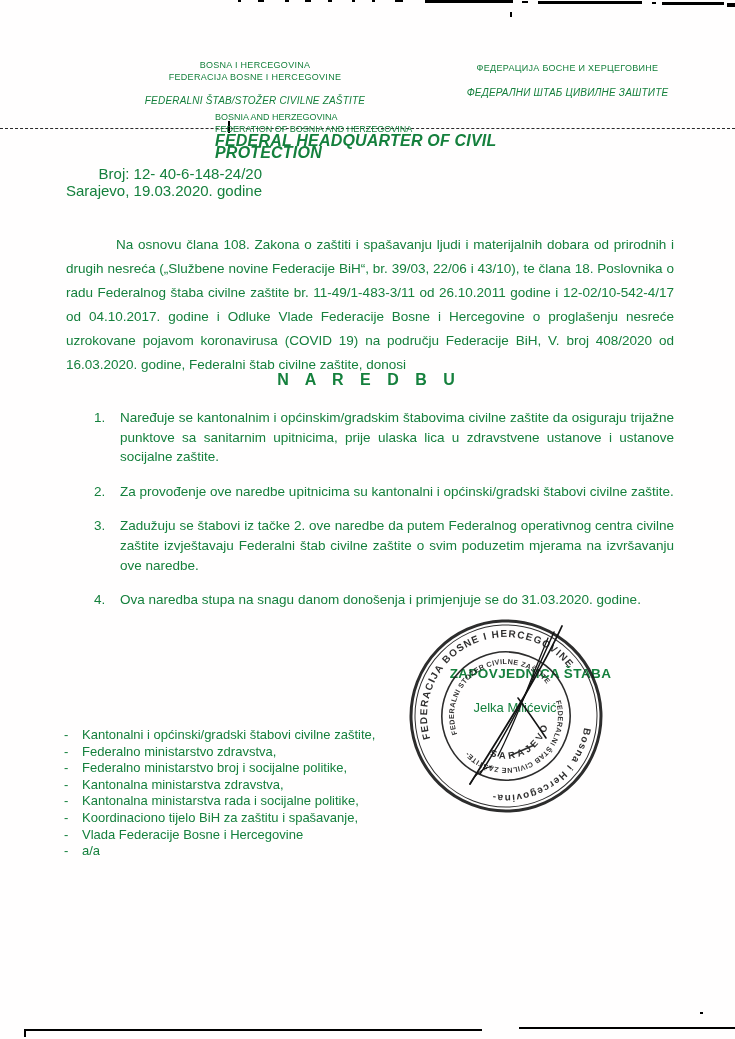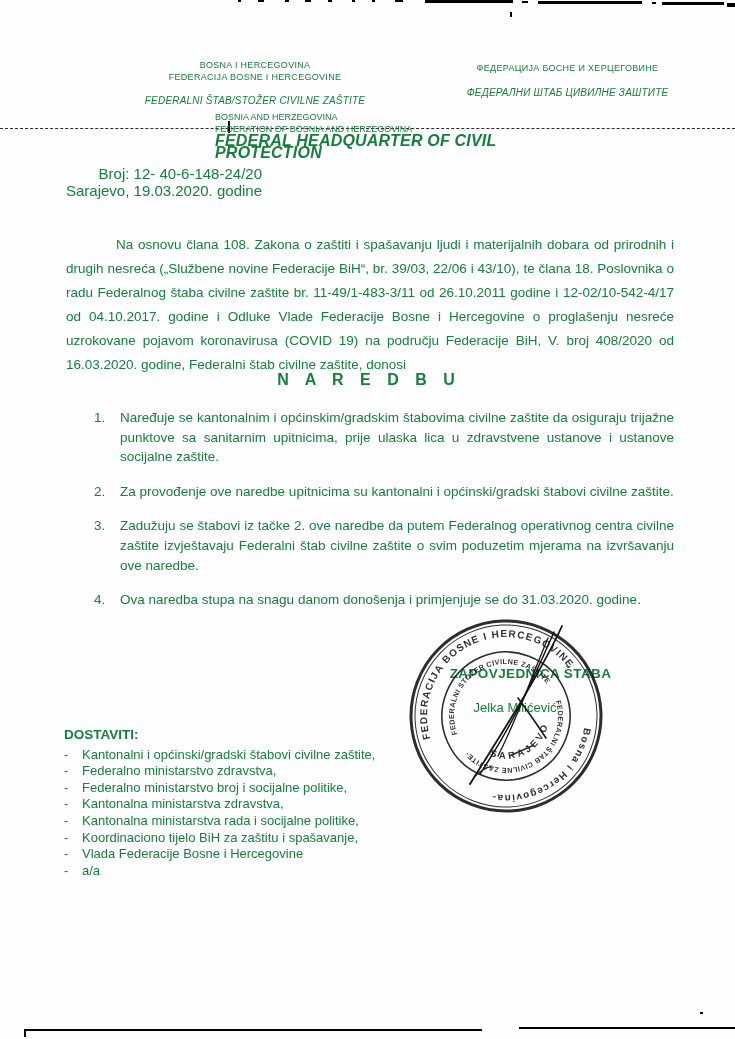--- a/index.html
+++ b/index.html
@@ -153,21 +153,20 @@
         <path d="M 182 12 C 160 60, 120 122, 90 170" stroke-width="1.8"></path>
         <path d="M 174 18 C 152 68, 132 112, 100 160" stroke-width="1.5"></path>
         <path d="M 168 24 C 151 64, 141 96, 118 142" stroke-width="1.3"></path>
         <path d="M 138 84 C 150 100, 158 112, 166 124" stroke-width="1.6"></path>
         <path d="M 90 170 C 95 160, 104 154, 112 152" stroke-width="1.2"></path>
       </g>
     </svg>
   </div>
 
   <div class="abs dist">
-    <div class="dist-title">DOSTAVITI:</div>
     <div class="ditem">
       <div class="dmark">-</div>
       <div class="dtext">Kantonalni i općinski/gradski štabovi civilne zaštite,</div>
     </div>
     <div class="ditem">
       <div class="dmark">-</div>
       <div class="dtext">Federalno ministarstvo zdravstva,</div>
     </div>
     <div class="ditem">
       <div class="dmark">-</div>

